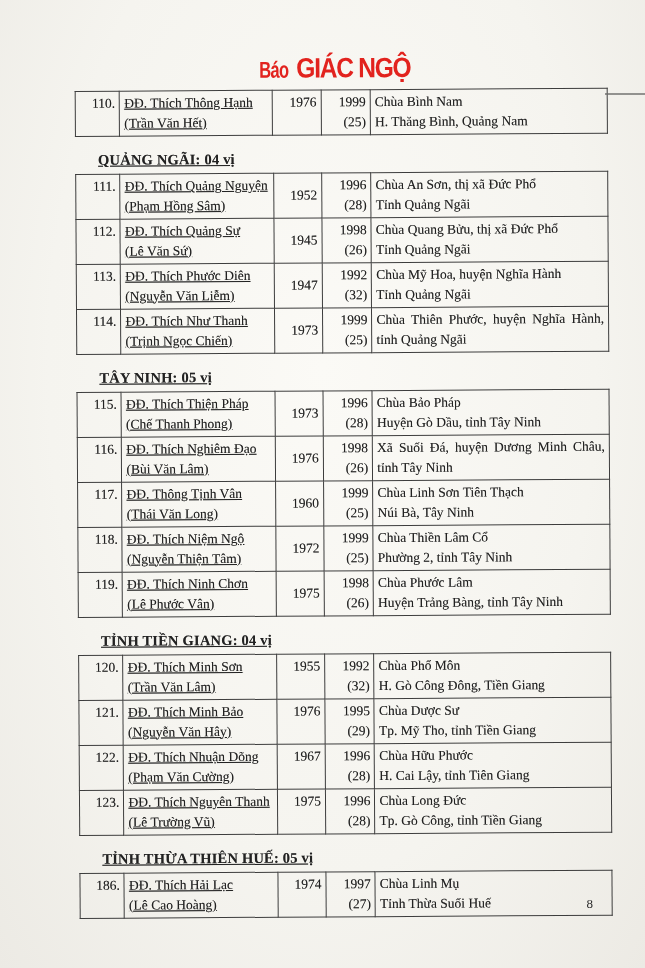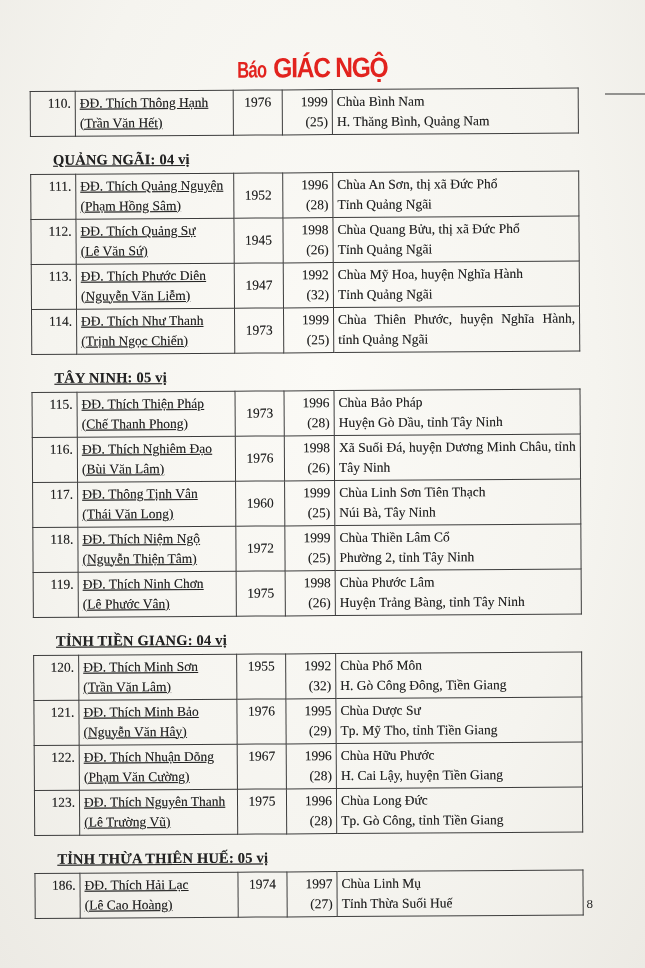--- a/index.html
+++ b/index.html
@@ -2,36 +2,36 @@
 <html><head>
 <meta charset="utf-8">
 <style>
   html,body{margin:0;padding:0;}
   body{
     width:645px;height:968px;overflow:hidden;
     background:radial-gradient(ellipse at 50% 38%, #fbfaf6 0%, #f5f4ef 60%, #eceae4 100%);
     font-family:"Liberation Serif","DejaVu Serif",serif;
     color:#222;
   }
-  .page{position:relative;width:645px;height:968px;box-sizing:border-box;padding:52px 35px 0 32px;}
+  .page{position:relative;width:645px;height:968px;box-sizing:border-box;padding:52px 35px 0 77px;}
   .skew{transform:rotate(-0.35deg);transform-origin:320px 420px;}
   .logo{text-align:center;margin:0 0 5px -10px;font-family:"Liberation Sans","DejaVu Sans",sans-serif;white-space:nowrap;}
   .logo-bao{font-weight:700;font-size:23px;display:inline-block;transform:scaleX(.72);letter-spacing:-1px;margin-right:-6px;vertical-align:baseline;}
   .logo-main{font-weight:800;font-size:28px;display:inline-block;transform:scaleX(.88);letter-spacing:-1.5px;vertical-align:baseline;}
   .scan-line{position:absolute;top:93px;right:0;width:40px;height:2px;background:#6a6a68;opacity:.7;}
   table.roster{border-collapse:collapse;table-layout:fixed;margin:0;}
   table.roster td{
     border:1.6px solid #3d3d3d;vertical-align:top;
     padding:2px 4px 3px;font-size:13.5px;line-height:19.5px;
     text-shadow:0 0 .5px rgba(40,40,40,.45);
     overflow:hidden;
   }
   .c-no{text-align:right;}
   .c-name{padding-left:9px;text-decoration:underline;}
-  .c-birth{text-align:center;}
+  .c-birth{text-align:right;}
   .c-birth.mid{vertical-align:middle;}
   .c-ord{text-align:right;}
   .c-addr{padding-left:9px;padding-right:6px;}
   .c-addr.just{text-align:justify;text-align-last:left;}
   .section-heading{
     font-weight:bold;text-decoration:underline;
     margin:15px 0 5px 23px;font-size:14.5px;letter-spacing:.2px;
     text-shadow:0 0 .5px rgba(40,40,40,.45);
   }
   .page-number{position:absolute;right:52px;bottom:56px;font-size:13px;color:#2b2b2b;}
@@ -286,21 +286,21 @@
                 <div>ĐĐ. Thích Nhuận Dõng</div>
                 <div>(Phạm Văn Cường)</div>
               </td>
               <td class="c-birth">1967</td>
               <td class="c-ord">
                 <div>1996</div>
                 <div>(28)</div>
               </td>
               <td class="c-addr">
                 <div>Chùa Hữu Phước</div>
-                <div>H. Cai Lậy, huyện Tiền Giang</div>
+                <div>H. Cai Lậy, tỉnh Tiên Giang</div>
               </td>
             </tr>
             <tr>
               <td class="c-no">123.</td>
               <td class="c-name">
                 <div>ĐĐ. Thích Nguyên Thanh</div>
                 <div>(Lê Trường Vũ)</div>
               </td>
               <td class="c-birth">1975</td>
               <td class="c-ord">

